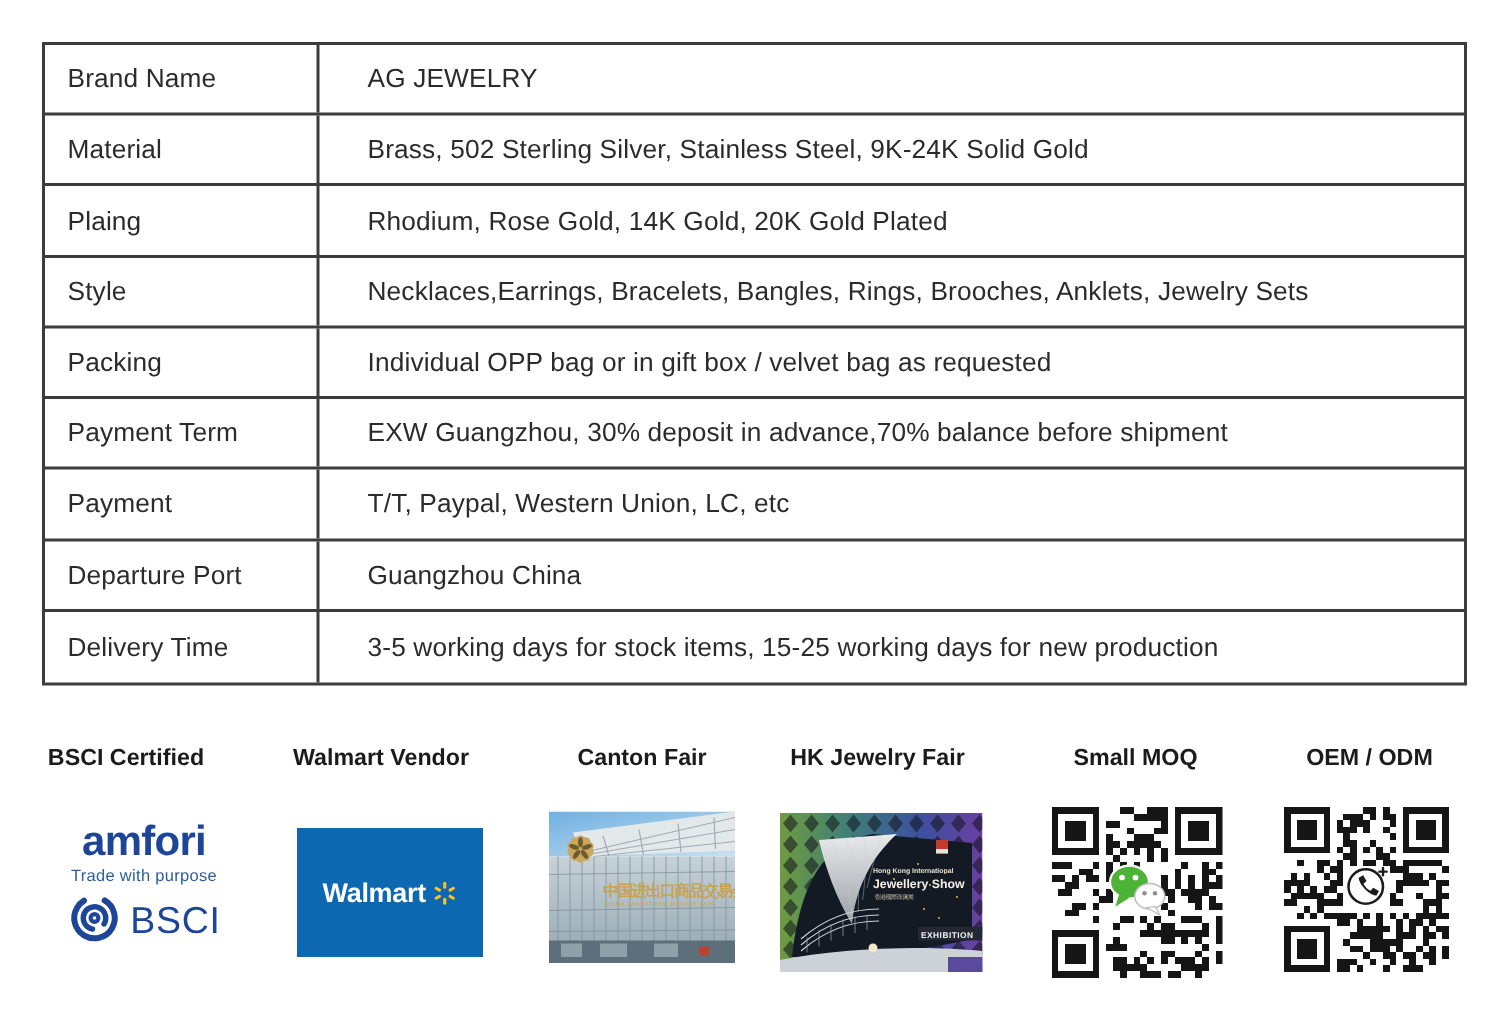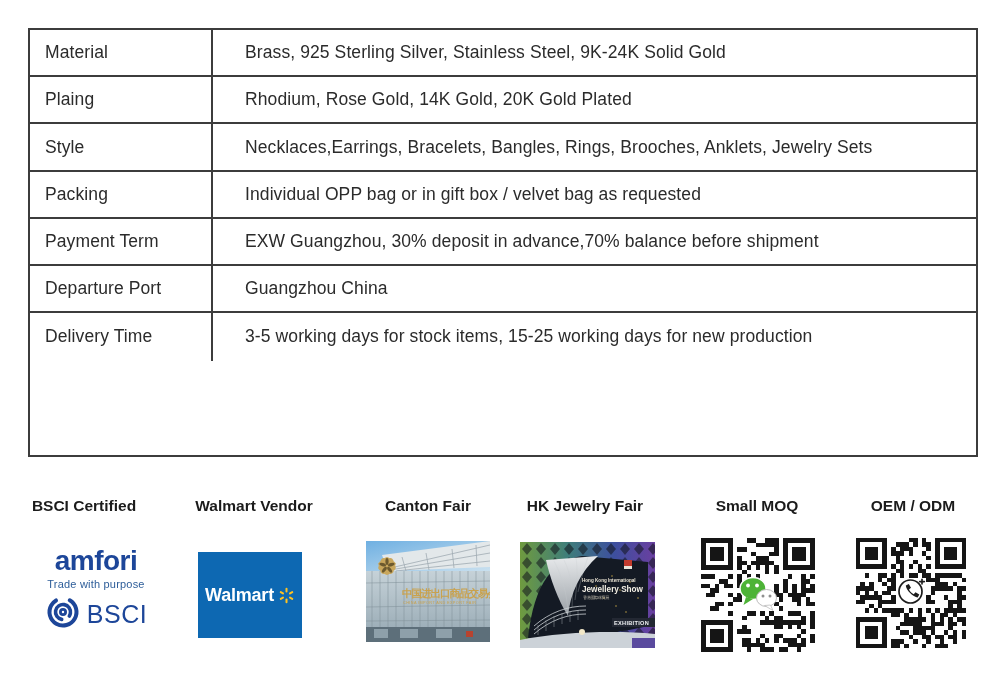--- a/index.html
+++ b/index.html
@@ -21,59 +21,67 @@
   
   .badge-label{position:absolute;top:497px;font-size:15.5px;font-weight:bold;color:#1b1b1b;text-align:center;}
   .logo-box{position:absolute;}
   
   .amfori{left:38px;top:547px;width:116px;text-align:center;}
   .amfori-word{font-size:28px;font-weight:800;color:#1d4699;line-height:1;letter-spacing:-.5px;}
   .amfori-tag{font-size:11px;color:#2d5d99;margin-top:3px;letter-spacing:.2px;white-space:nowrap;}
   .bsci-row{margin-top:4px;display:flex;align-items:center;justify-content:center;gap:6px;}
   .bsci-text{font-size:25px;font-weight:500;color:#1d4699;letter-spacing:.5px;}
   
-  .walmart{left:198px;top:552px;width:104px;height:86px;background:#0d68b2;
+  .walmart{left:198px;top:552px;width:124px;height:86px;background:#0d68b2;
     display:flex;align-items:center;justify-content:center;}
   .walmart-word{color:#ffffff;font-size:18px;font-weight:bold;letter-spacing:-.2px;}
   
   .photo{display:block;}
   .canton{left:366px;top:541px;width:124px;height:101px;}
   .hk{left:520px;top:542px;width:135px;height:106px;border-radius:13px;}
   
   .qr-wrap{position:absolute;background:#fff;}
   .qr1{left:701px;top:538px;width:114px;height:114px;}
   .qr2{left:856px;top:538px;width:110px;height:110px;}
   .qr-wrap svg.qr{width:100%;height:100%;display:block;}
   .qr-icon{position:absolute;left:50%;top:50%;transform:translate(-50%,-50%);}
 </style>
 </head>
 <body>
 
 <div class="stage">
 
   <div class="spec-table">
     <div class="spec-row">
+      <div class="spec-cell cell-label">Brand Name</div>
+      <div class="spec-cell cell-value">AG JEWELRY</div>
+    </div>
+    <div class="spec-row">
       <div class="spec-cell cell-label">Material</div>
-      <div class="spec-cell cell-value">Brass, 925 Sterling Silver, Stainless Steel, 9K-24K Solid Gold</div>
+      <div class="spec-cell cell-value">Brass, 502 Sterling Silver, Stainless Steel, 9K-24K Solid Gold</div>
     </div>
     <div class="spec-row">
       <div class="spec-cell cell-label">Plaing</div>
       <div class="spec-cell cell-value">Rhodium, Rose Gold, 14K Gold, 20K Gold Plated</div>
     </div>
     <div class="spec-row">
       <div class="spec-cell cell-label">Style</div>
       <div class="spec-cell cell-value">Necklaces,Earrings, Bracelets, Bangles, Rings, Brooches, Anklets, Jewelry Sets</div>
     </div>
     <div class="spec-row">
       <div class="spec-cell cell-label">Packing</div>
       <div class="spec-cell cell-value">Individual OPP bag or in gift box / velvet bag as requested</div>
     </div>
     <div class="spec-row">
       <div class="spec-cell cell-label">Payment Term</div>
       <div class="spec-cell cell-value">EXW Guangzhou, 30% deposit in advance,70% balance before shipment</div>
+    </div>
+    <div class="spec-row">
+      <div class="spec-cell cell-label">Payment</div>
+      <div class="spec-cell cell-value">T/T, Paypal, Western Union, LC, etc</div>
     </div>
     <div class="spec-row">
       <div class="spec-cell cell-label">Departure Port</div>
       <div class="spec-cell cell-value">Guangzhou China</div>
     </div>
     <div class="spec-row">
       <div class="spec-cell cell-label">Delivery Time</div>
       <div class="spec-cell cell-value">3-5 working days for stock items, 15-25 working days for new production</div>
     </div>
   </div>

